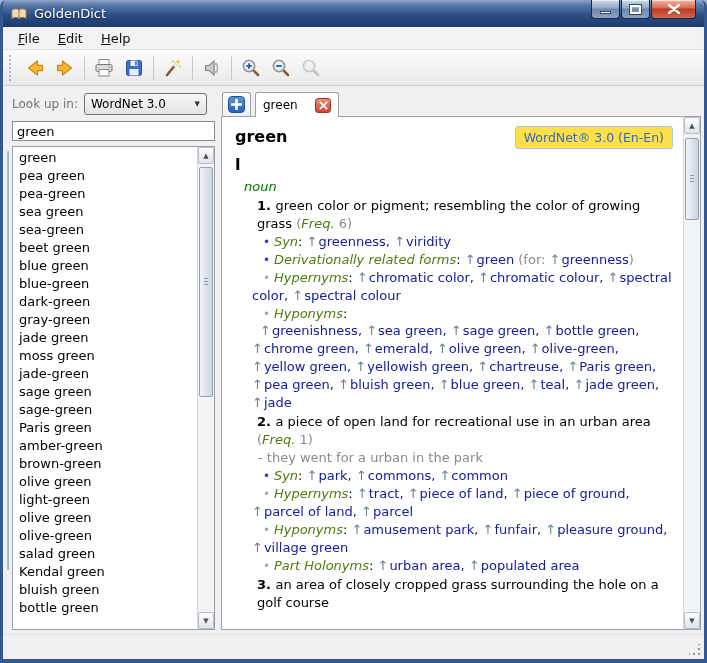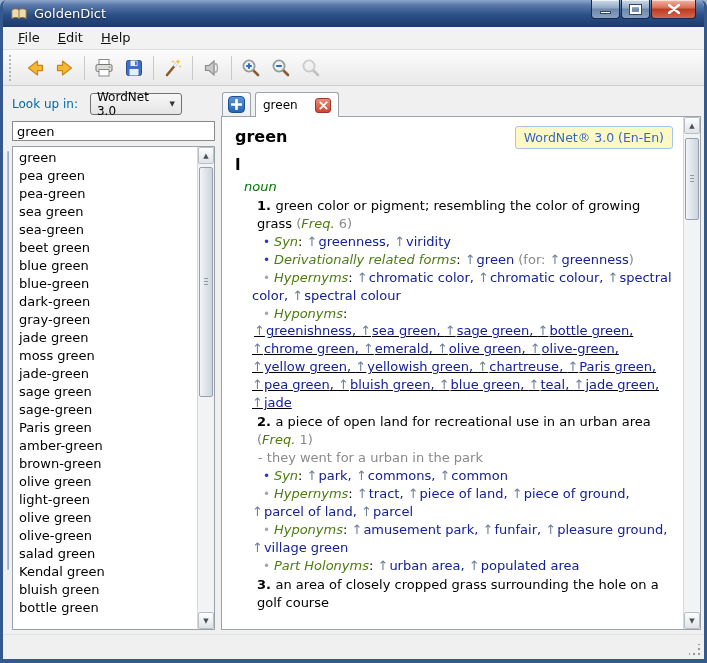--- a/index.html
+++ b/index.html
@@ -32,21 +32,21 @@
   .win-btn.close{
     width:45px;
     background:linear-gradient(180deg,#f2b6a5 0%,#d96a52 45%,#bd3a24 50%,#d2684c 100%);
   }
   .glyph-min{width:11px;height:3px;background:#fff;border:1px solid #30476b;margin-top:6px;}
   .glyph-max{width:11px;height:9px;border:2px solid #fff;outline:1px solid #30476b;background:transparent;}
 
   
   .menubar{
     height:23px;flex:0 0 23px;background:#f2f2f2;
-    display:flex;padding-left:6px;
+    display:flex;align-items:center;padding-left:6px;
     border-bottom:1px solid #e0e0e0;font-size:13px;color:#111;
   }
   .menu-item{padding:3px 9px;cursor:default;}
 
   
   .toolbar{
     height:36px;flex:0 0 36px;
     background:linear-gradient(180deg,#fcfcfc,#e9e9e9);
     border-bottom:1px solid #cfcfcf;
     display:flex;align-items:center;padding:0 4px;
@@ -57,23 +57,23 @@
 
   
   .main{flex:1 1 auto;display:flex;overflow:hidden;}
   .left-panel{flex:0 0 214px;display:flex;overflow:hidden;padding:5px 0 4px 2px;}
   .dock-handle{flex:0 0 7px;position:relative;}
   .dock-handle::after{content:"";position:absolute;left:2px;top:60px;bottom:60px;width:2px;
     background:linear-gradient(90deg,#b7c6dd,#8fa6c6);border-radius:2px;}
   .left-col{flex:1 1 auto;display:flex;flex-direction:column;padding-right:2px;overflow:hidden;}
 
   .lookup-row{display:flex;align-items:center;margin:2px 0 6px 0;}
-  .lookup-label{font-size:12px;color:#0369a1;margin-right:12px;white-space:nowrap;}
+  .lookup-label{font-size:12px;color:#737373;margin-right:6px;white-space:nowrap;}
   .combo{
-    flex:0 0 auto;width:92px;height:22px;
+    flex:0 0 auto;width:123px;height:22px;
     border:1px solid #707070;border-radius:3px;
     background:linear-gradient(180deg,#f7f7f7,#e4e4e4);
     display:flex;align-items:center;justify-content:space-between;
     padding:0 6px;font-size:12px;color:#000;
   }
   .combo .caret{font-size:7px;color:#333;}
 
   .search-input{
     width:100%;height:20px;border:1px solid #8a8a8a;background:#fff;
     font-family:"DejaVu Sans",sans-serif;font-size:13px;padding:1px 4px;margin-bottom:5px;
@@ -119,34 +119,34 @@
     display:flex;align-items:center;justify-content:center;}
 
   .tab-page{flex:1 1 auto;border:1px solid #9aa2ab;background:#fff;display:flex;overflow:hidden;z-index:1;}
   .article-scroll{flex:1 1 auto;overflow:hidden;padding:9px 10px 0 13px;}
 
   
   .article{font-size:13px;line-height:1.38;color:#000;}
   .article-head{display:flex;justify-content:space-between;align-items:flex-start;margin-bottom:6px;}
   .headword{font-size:16px;font-weight:bold;}
   .dict-badge{
-    font-size:12.5px;color:#3468c8;background:#fef9c3;
+    font-size:12.5px;color:#3468c8;background:#fde047;
     border:1px solid #a7c5ea;border-radius:3px;padding:2px 8px;white-space:nowrap;
   }
   .part{font-weight:bold;font-size:15px;margin:6px 0 2px 0;}
   .pos{color:#007700;font-style:italic;margin-left:9px;margin-bottom:1px;}
   .sense{margin-left:22px;margin-top:1px;}
   .num{font-weight:bold;}
   .example{color:#8a8a8a;margin-left:1px;}
   .gray{color:#8a8a8a;}
   .glabel{color:#4d7c0f;margin-top:32px;}
   .ital{font-style:italic;}
   ul.rels{list-style:none;}
   ul.rels li{margin-left:-5px;text-indent:11px;}
-  ul.rels li .cont{margin-left:2px;text-decoration:underline;}
+  ul.rels li .cont{margin-left:8px;}
   .bullet{font-size:12px;}
   .b-blue{color:#2b35cf;} .b-gray{color:#a8a8a8;}
   .wn-link{color:#15209a;text-decoration:none;cursor:pointer;}
   .sep{color:#15209a;}
   .arrow{color:#6e8096;padding-right:1px;}
 
   
   .statusbar{flex:0 0 25px;background:#f0f0f0;border-top:1px solid #e2e2e2;position:relative;}
   .resize-grip{position:absolute;right:3px;bottom:3px;width:12px;height:12px;
     background:

